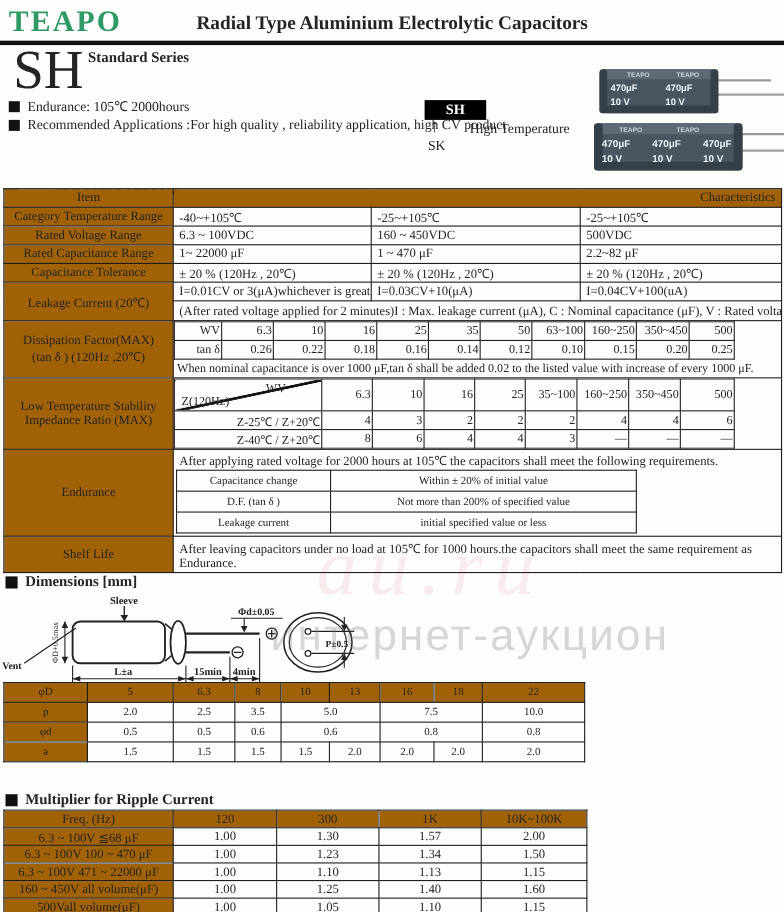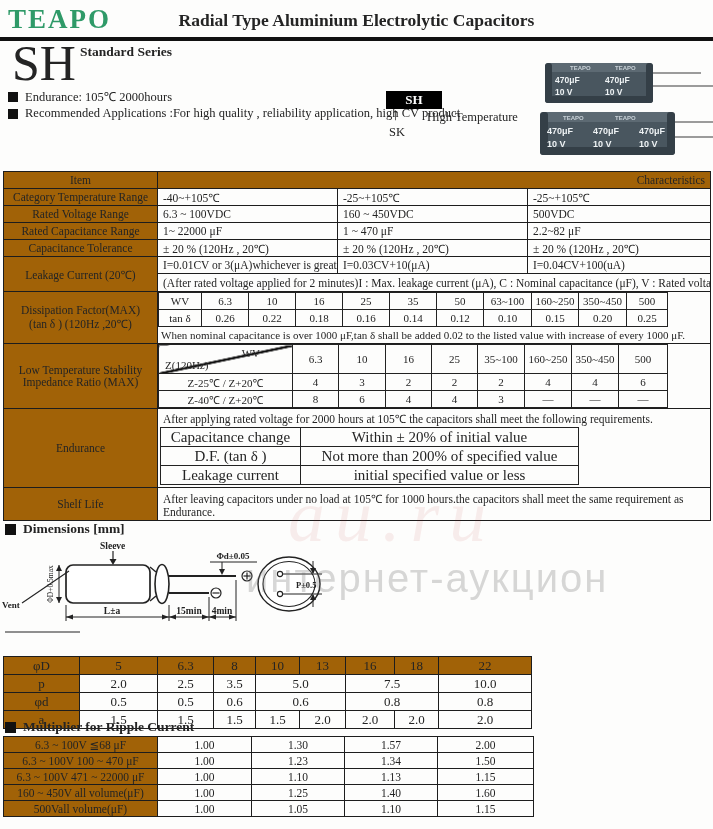--- a/index.html
+++ b/index.html
@@ -29,30 +29,30 @@
   
   table{border-collapse:collapse;table-layout:fixed;}
   td{overflow:hidden;white-space:nowrap;}
   .spec{left:3px;top:171px;width:707px;font-size:11.5px;}
   .spec td{border:1.6px solid #1d1d1d;height:16px;padding:0 5px;}
   .cy{background:#a16207;}
   .item{text-align:center;padding:0 2px;}
   .chead{text-align:right;}
   .p0{padding:0 !important;vertical-align:top;}
   .inner{font-size:11px;margin:0;}
-  .inner td{border:1.3px solid #222;height:16px;text-align:center;padding:0 1px;}
+  .inner td{border:1.3px solid #222;height:16px;text-align:right;padding:0 1px;}
   .note{font-size:11px;padding:2px 0 2px 3px;white-space:nowrap;}
   .diag{position:relative;background:
         linear-gradient(to bottom right,transparent 47.5%,#111 48.5%,#111 52%,transparent 53%);}
   .diag .wv{position:absolute;top:2px;right:32px;}
   .diag .zz{position:absolute;bottom:2px;left:6px;}
   .end-intro{padding:2px 0 1px 5px;font-size:11.5px;}
-  .endt{margin:0 0 2px 2px;font-size:15px;}
+  .endt{margin:0 0 2px 2px;font-size:10px;}
   .endt td{border:1.5px solid #222;height:18px;text-align:center;}
-  .dimt{left:3px;top:656px;width:528px;font-size:13px;}
+  .dimt{left:3px;top:620px;width:528px;font-size:10px;}
   .dimt td{border:1.5px solid #1d1d1d;height:17px;text-align:center;padding:0 2px;}
   .ript{left:3px;top:736px;width:530px;font-size:11.5px;}
   .ript td{border:1.5px solid #1d1d1d;height:15px;text-align:center;padding:0 2px;}
   
   .wm1{left:288px;top:474px;font-size:74px;font-style:italic;color:#b91c1c;opacity:.07;
        letter-spacing:10px;pointer-events:none;z-index:40;font-family:"Liberation Serif",serif;}
   .wm2{left:246px;top:556px;font-size:40px;color:#737373;opacity:.28;letter-spacing:2px;
        pointer-events:none;z-index:40;font-family:"Liberation Sans",sans-serif;}
   svg text{font-family:"Liberation Serif",serif;}
   .cap-svg text{font-family:"Liberation Sans",sans-serif;font-weight:bold;}
@@ -449,20 +449,27 @@
 
 <table class="abs ript">
   <colgroup>
       <col style="width:154px">
       <col style="width:94px">
       <col style="width:93px">
       <col style="width:93px">
       <col style="width:96px">
     </colgroup>
   <tbody>
+      <tr>
+    <td class="cy">Freq. (Hz)</td>
+    <td class="cy">120</td>
+    <td class="cy">300</td>
+    <td class="cy">1K</td>
+    <td class="cy">10K~100K</td>
+  </tr>
   <tr>
     <td class="cy">6.3 ~ 100V ≦68 μF</td>
     <td>1.00</td>
     <td>1.30</td>
     <td>1.57</td>
     <td>2.00</td>
   </tr>
   <tr>
     <td class="cy">6.3 ~ 100V 100 ~ 470 μF</td>
     <td>1.00</td>

